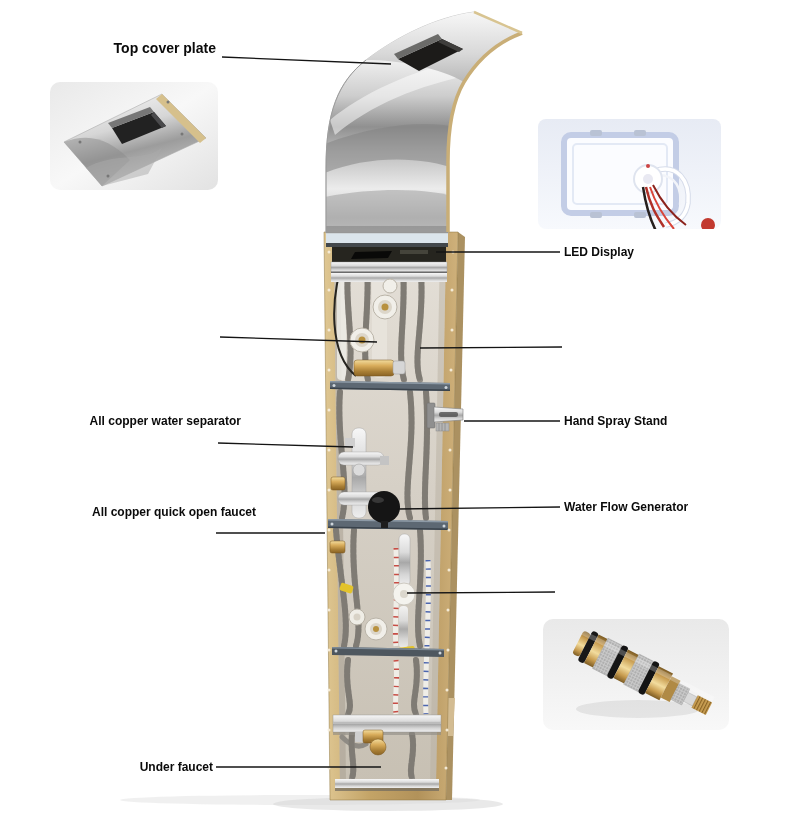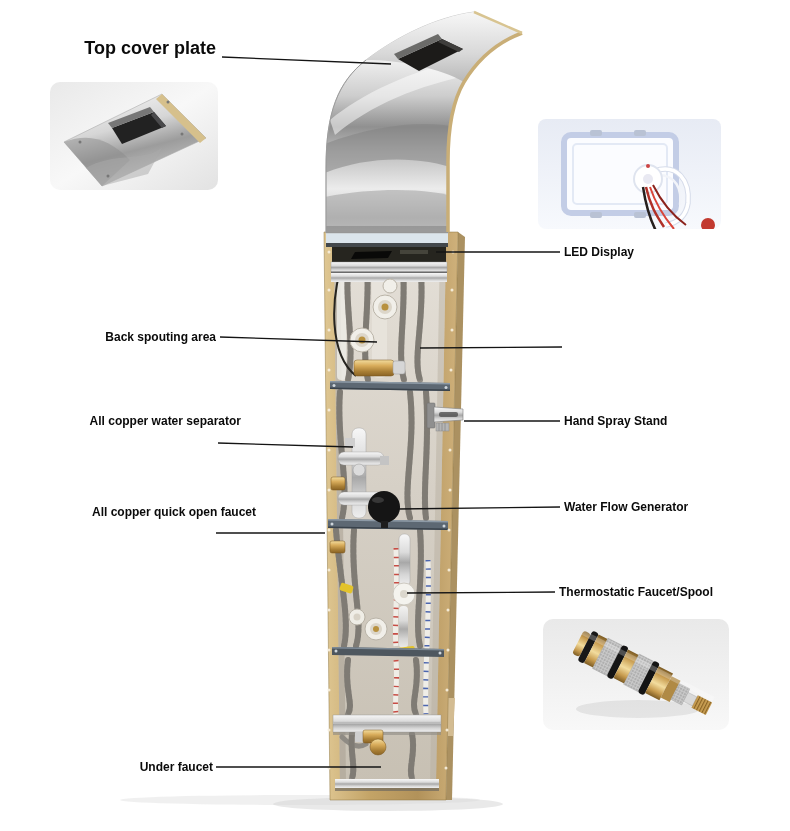--- a/index.html
+++ b/index.html
@@ -6,21 +6,21 @@
   .figure{position:relative;width:790px;height:831px;background:#ffffff;overflow:hidden;
           font-family:"Liberation Sans",sans-serif;}
   .art{position:absolute;left:0;top:0;width:790px;height:831px;}
   .inset{position:absolute;overflow:hidden;}
   .inset svg{display:block;width:100%;height:100%;}
   #inset-top{left:50px;top:82px;width:168px;height:108px;border-radius:10px;}
   #inset-led{left:538px;top:119px;width:183px;height:110px;border-radius:8px;}
   #inset-thermo{left:543px;top:619px;width:186px;height:111px;border-radius:10px;}
   .label{position:absolute;font-weight:bold;font-size:12px;line-height:20px;color:#0a0a0a;
          white-space:nowrap;}
-  .label.lg{font-size:18px;}
+  .label.lg{font-size:14px;}
 </style>
 </head>
 <body>
 
 <div class="figure">
 
   <svg class="art" viewBox="0 0 790 831">
     <defs>
       <linearGradient id="chromeV" x1="0" y1="0" x2="0" y2="1">
         <stop offset="0" stop-color="#ededed"></stop>
@@ -379,20 +379,18 @@
         <rect x="45" y="-9" width="12" height="18" fill="url(#knurlP)" stroke="#9a9a9a" stroke-width="0.4"></rect>
         <rect x="57" y="-5" width="10" height="10" fill="#d9d9d9" stroke="#a0a0a0" stroke-width="0.4"></rect>
         <rect x="67" y="-7" width="16" height="14" fill="url(#splineP)"></rect>
         <rect x="-64" y="-13" width="147" height="5" fill="#ffffff" opacity="0.25"></rect>
       </g>
     </svg>
   </div>
 
   <div class="label lg" style="right:574px;top:38px">Top cover plate</div>
   <div class="label" style="left:564px;top:242px">LED Display</div>
-  <div class="label" style="right:574px;top:327px">Back spouting area</div>
   <div class="label" style="left:564px;top:411px">Hand Spray Stand</div>
   <div class="label" style="right:549px;top:411px">All copper water separator</div>
   <div class="label" style="left:564px;top:497px">Water Flow Generator</div>
   <div class="label" style="right:534px;top:502px">All copper quick open faucet</div>
-  <div class="label" style="left:559px;top:582px">Thermostatic Faucet/Spool</div>
   <div class="label" style="right:577px;top:757px">Under faucet</div>
 </div>
 
 </body></html>

